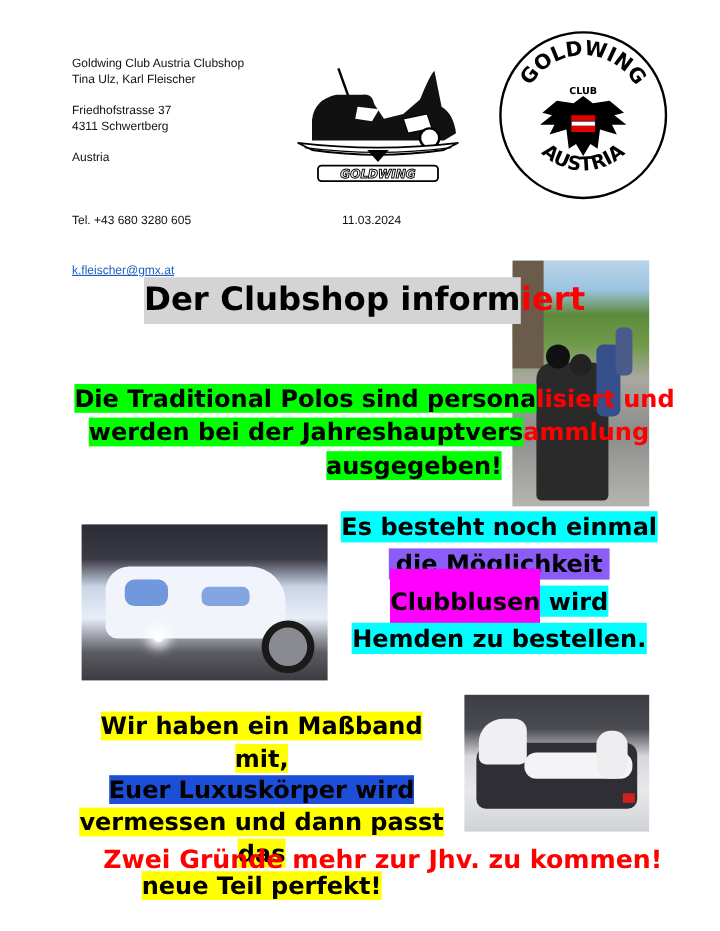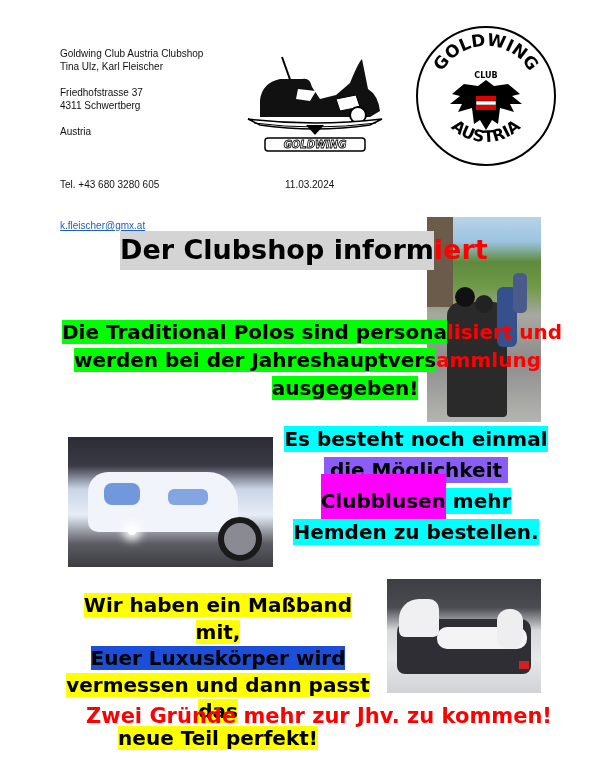--- a/index.html
+++ b/index.html
@@ -98,21 +98,21 @@
   <div class="abs" style="left:20px; top:35px; width:150px; height:60px; background:#f1f4fa; border-radius:20px 30px 10px 10px;"></div>
   <div class="abs" style="left:36px; top:46px; width:36px; height:22px; background:#3a6fd0; border-radius:8px; opacity:0.7;"></div>
   <div class="abs" style="left:100px; top:52px; width:40px; height:16px; background:#3a6fd0; border-radius:6px; opacity:0.6;"></div>
   <div class="abs" style="left:150px; top:80px; width:44px; height:44px; border:6px solid #1a1a1a; border-radius:50%; background:#8a8a92; box-sizing:border-box;"></div>
   <div class="abs" style="left:60px; top:90px; width:8px; height:8px; background:#fff; border-radius:50%; box-shadow:0 0 10px 5px #fff;"></div>
 </div>
 
 <div class="abs bold center" style="left:282px; top:424px; width:268px; font-size:20px; line-height:31px;">
   <div><span style="background:#00ffff; color:#000; padding:1px 0;">Es besteht noch einmal</span></div>
   <div><span style="background:#8b5cf6; color:#000; padding:1px 6px;">die Möglichkeit</span></div>
-  <div><span style="background:#ff00ff; color:#000; padding:15px 0;">Clubblusen</span><span style="background:#00ffff; color:#000; padding:1px 0; white-space:pre;"> mehr</span></div>
+  <div><span style="background:#ff00ff; color:#000; padding:15px 0;">Clubblusen</span><span style="background:#00ffff; color:#000; padding:1px 0; white-space:pre;"> wird</span></div>
   <div><span style="background:#00ffff; color:#000; padding:1px 0;">Hemden zu bestellen.</span></div>
 </div>
 
 <div class="abs photo" style="left:387px; top:579px; width:154px; height:114px; background:linear-gradient(180deg,#3c3e44 0%,#4a4c52 25%,#d6d8dc 45%,#e6e8ea 70%,#d0d2d6 100%);">
   <div class="abs" style="left:10px; top:40px; width:134px; height:55px; background:#2e2e34; border-radius:14px 10px 8px 8px;"></div>
   <div class="abs" style="left:12px; top:20px; width:40px; height:38px; background:#f0f0f2; border-radius:20px 10px 6px 6px;"></div>
   <div class="abs" style="left:50px; top:48px; width:90px; height:22px; background:#f4f4f6; border-radius:10px;"></div>
   <div class="abs" style="left:110px; top:30px; width:26px; height:40px; background:#eeeef0; border-radius:12px;"></div>
   <div class="abs" style="left:132px; top:82px; width:10px; height:8px; background:#d02020;"></div>
 </div>

